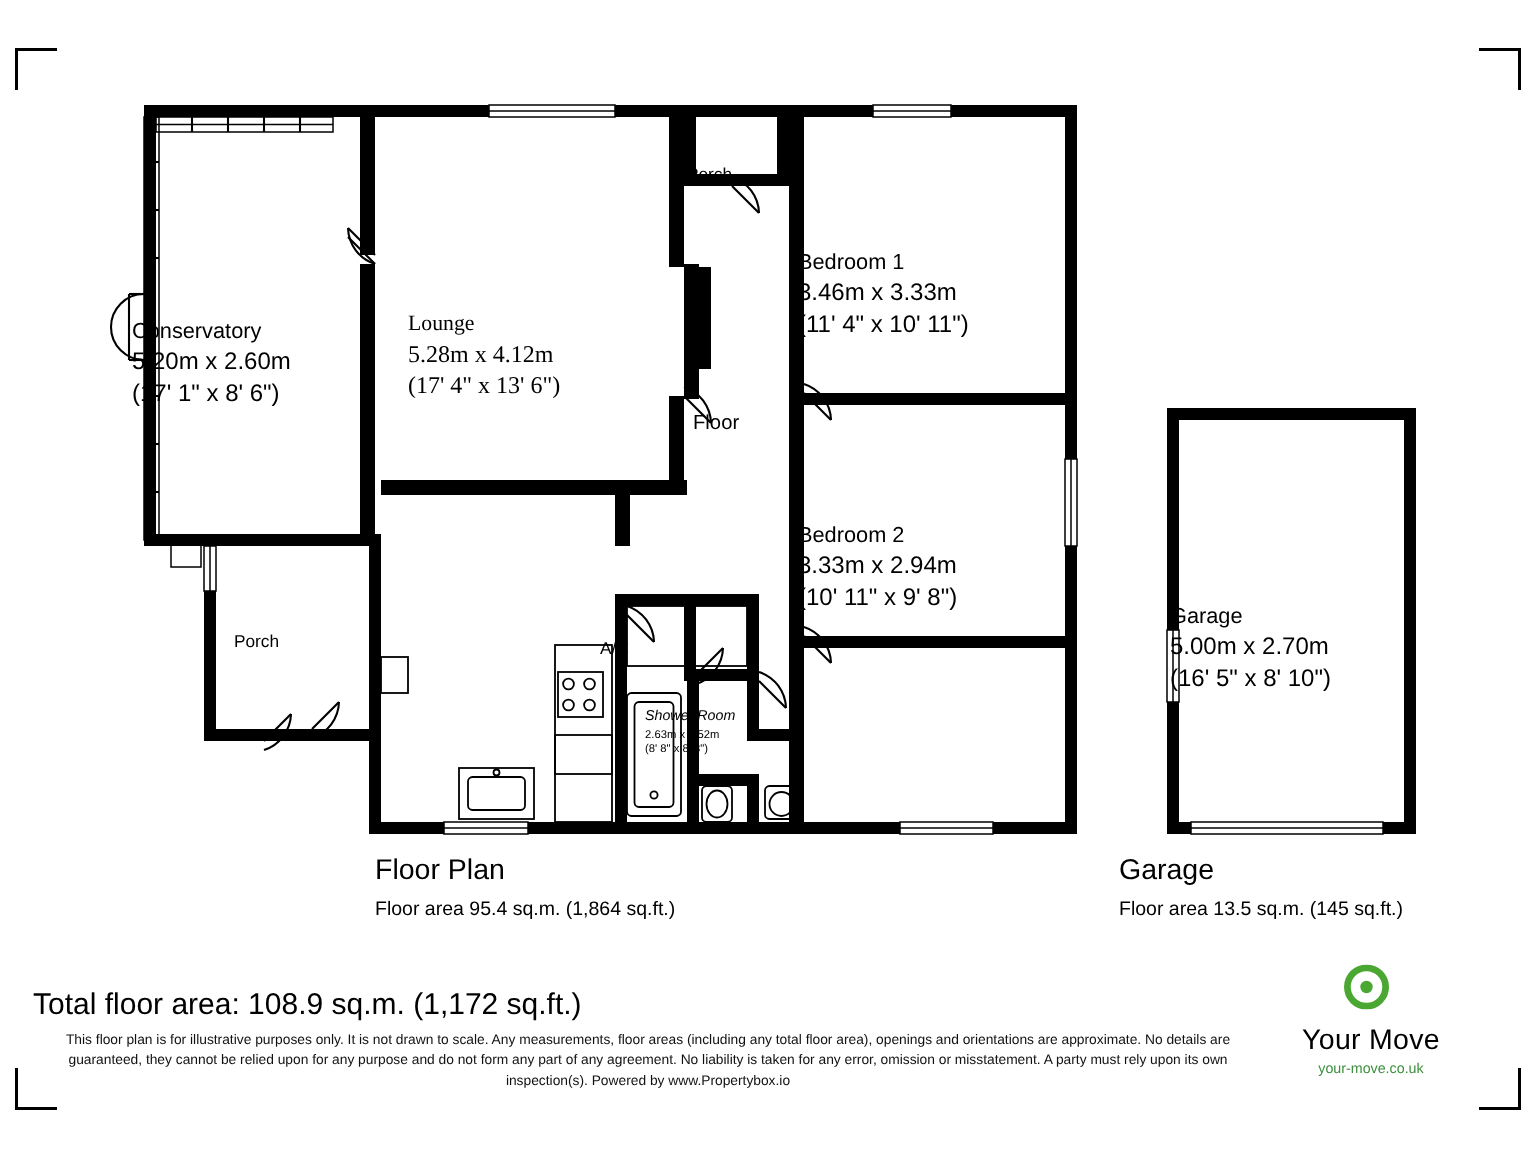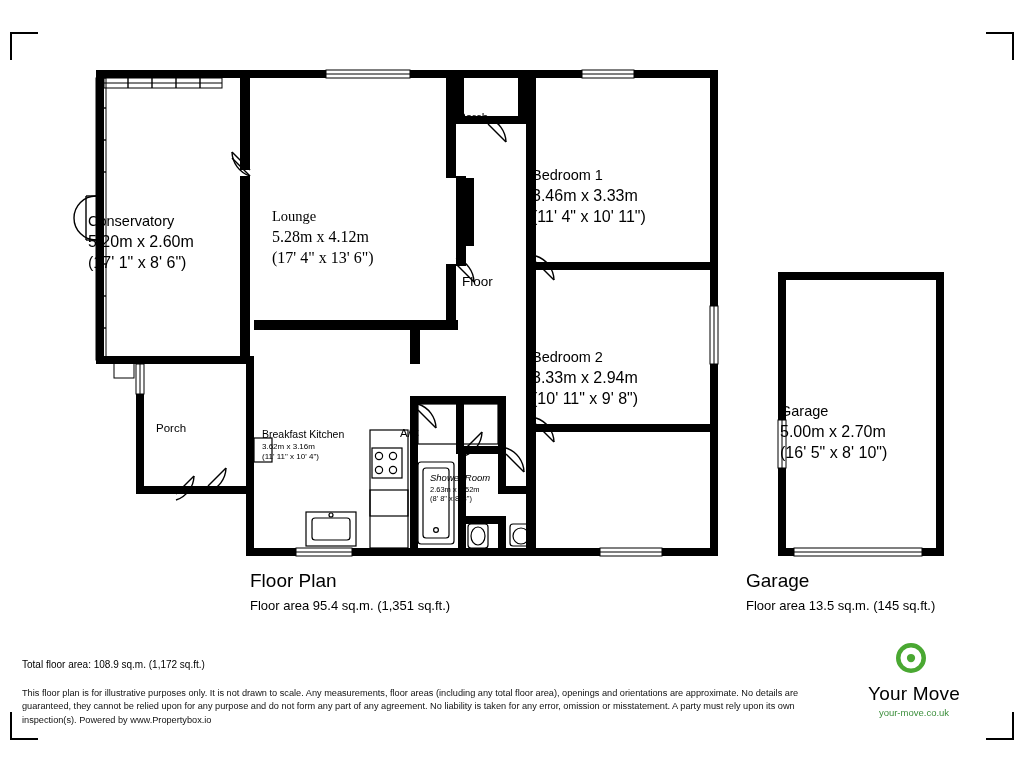--- a/index.html
+++ b/index.html
@@ -62,30 +62,31 @@
   }
   .caption .sub {
     font-size: 13px;
     line-height: 1.35;
   }
 
   .total {
     position: absolute;
     left: 22px;
     top: 659px;
-    font-size: 10px;
+    font-size: 20px;
   }
   .disclaimer {
     position: absolute;
     left: 22px;
     top: 687px;
     width: 820px;
     font-size: 9.2px;
     line-height: 1.45;
     color: #111;
+    text-align: center;
   }
 
   
   .brand {
     position: absolute;
     right: 20px;
     top: 645px;
     width: 180px;
     text-align: center;
   }
@@ -329,25 +330,20 @@
     <div class="dim">(11' 4" x 10' 11")</div>
   </div>
 
   <div class="lbl" style="left:532px; top:348px; width:180px;">
     <div class="name">Bedroom 2</div>
     <div class="dim">3.33m x 2.94m</div>
     <div class="dim">(10' 11" x 9' 8")</div>
   </div>
 
 
-  <div class="lbl mid" style="left:262px; top:428px; width:136px;">
-    <div class="name">Breakfast Kitchen</div>
-    <div class="dim">3.62m x 3.16m</div>
-    <div class="dim">(11' 11" x 10' 4")</div>
-  </div>
 
   <div class="lbl small" style="left:430px; top:472px; width:124px;">
     <div class="name">Shower Room</div>
     <div class="dim">2.63m x 2.52m</div>
     <div class="dim">(8' 8" x 8' 3")</div>
   </div>
 
   <div class="lbl" style="left:780px; top:402px; width:162px;">
     <div class="name">Garage</div>
     <div class="dim">5.00m x 2.70m</div>
@@ -357,21 +353,21 @@
   <div class="lbl porch" style="left:458px; top:110px; width:80px;">Porch</div>
 
   <div class="lbl porch" style="left:156px; top:421px; width:78px;">Porch</div>
 
   <div class="lbl hall" style="left:462px; top:273px; width:76px;">Floor</div>
 
   <div class="lbl ac" style="left:400px; top:426px; width:56px;">A/C</div>
 
   <div class="caption" style="left:250px; top:570px; width:300px;">
     <div class="title">Floor Plan</div>
-    <div class="sub">Floor area 95.4 sq.m. (1,351 sq.ft.)</div>
+    <div class="sub">Floor area 95.4 sq.m. (1,864 sq.ft.)</div>
   </div>
 
   <div class="caption" style="left:746px; top:570px; width:232px;">
     <div class="title">Garage</div>
     <div class="sub">Floor area 13.5 sq.m. (145 sq.ft.)</div>
   </div>
 
   <div class="total">Total floor area: 108.9 sq.m. (1,172 sq.ft.)</div>
   <div class="disclaimer">This floor plan is for illustrative purposes only. It is not drawn to scale. Any measurements, floor areas (including any total floor area), openings and orientations are approximate. No details are guaranteed, they cannot be relied upon for any purpose and do not form any part of any agreement. No liability is taken for any error, omission or misstatement. A party must rely upon its own inspection(s). Powered by www.Propertybox.io</div>
 

